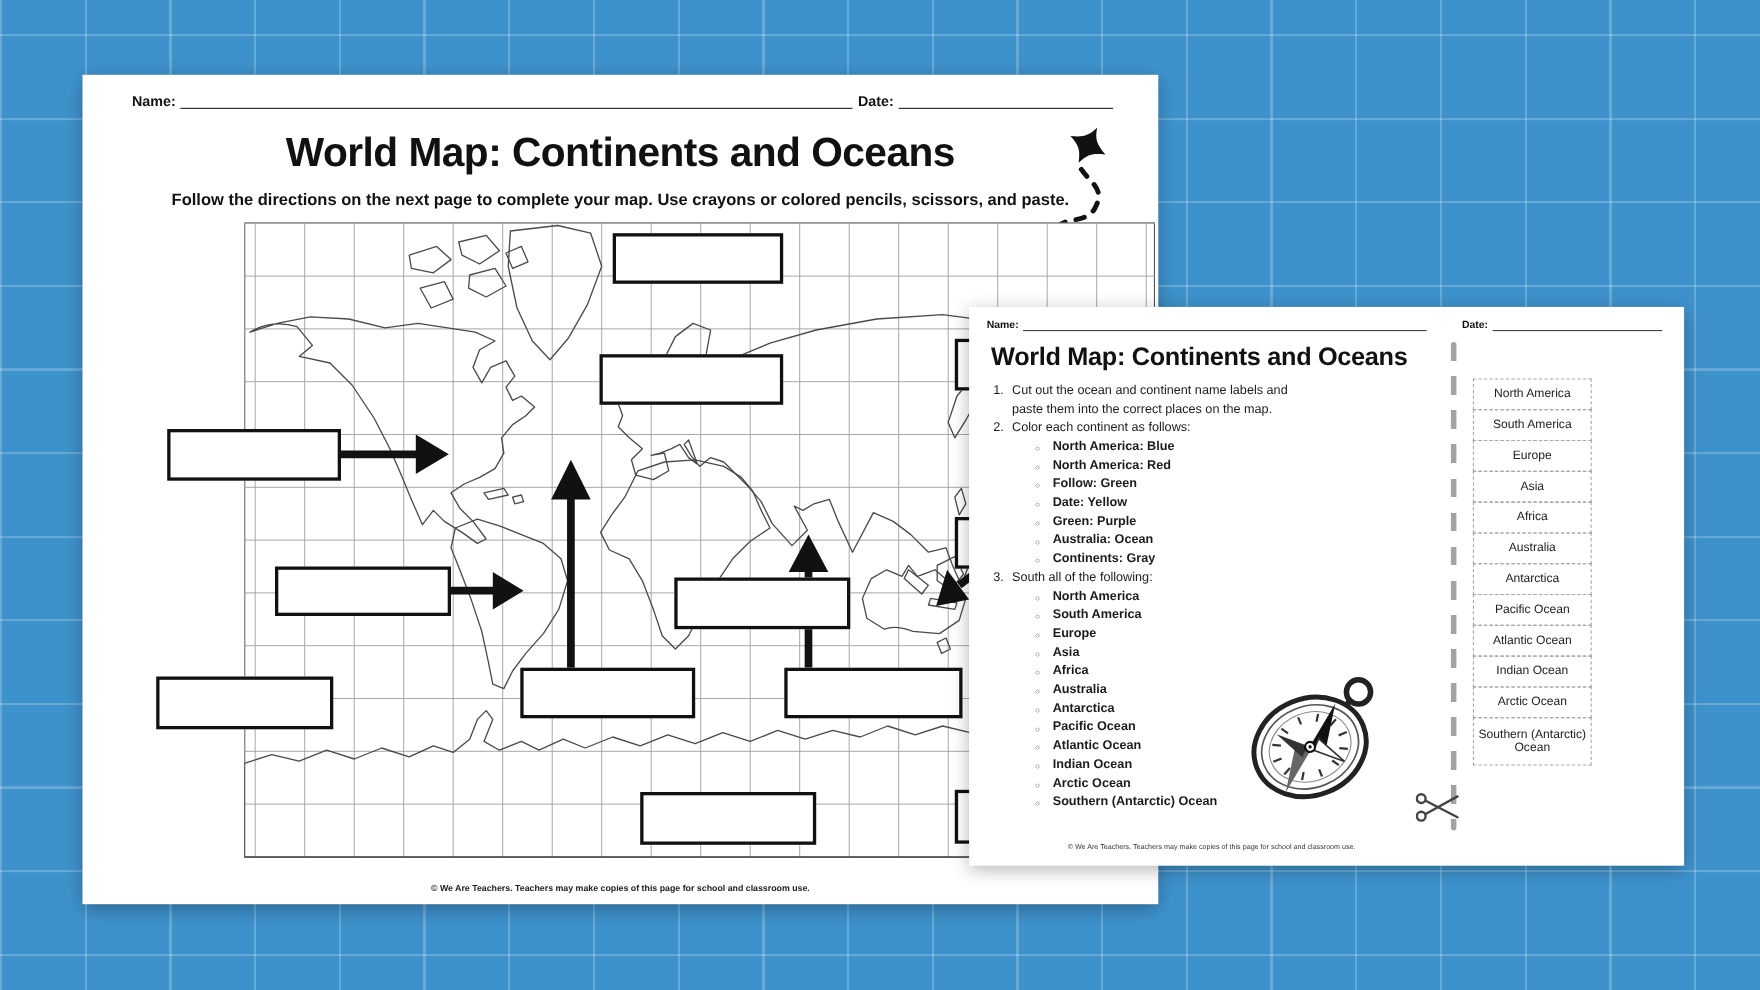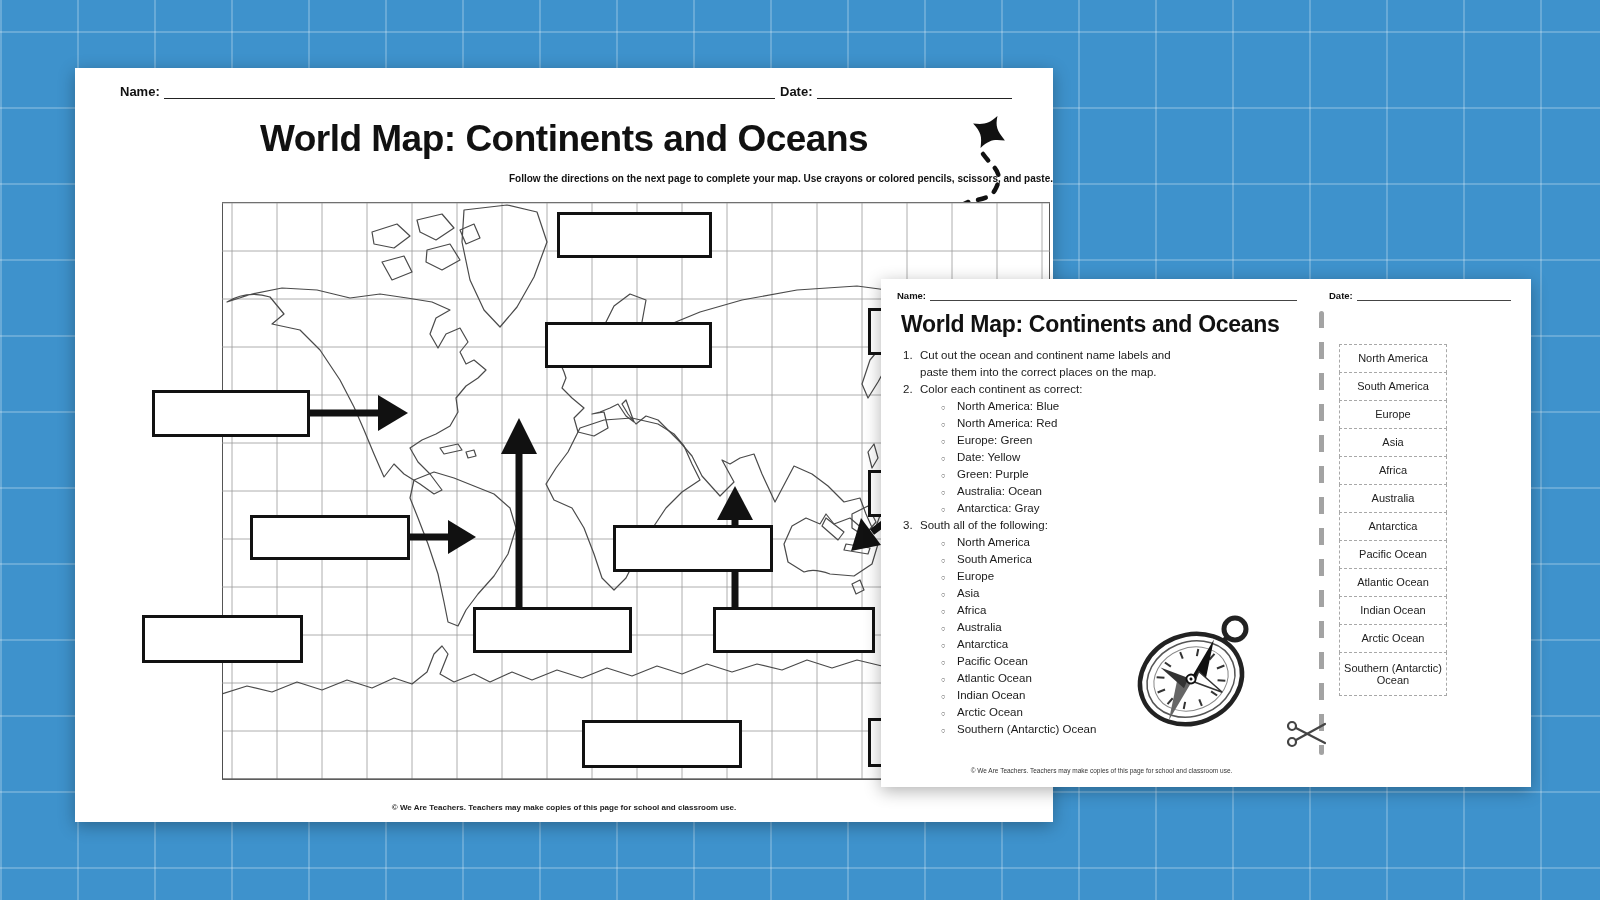--- a/index.html
+++ b/index.html
@@ -16,39 +16,39 @@
   #page2{left:881px;top:279px;width:650px;height:508px;z-index:2;}
 
   
   .field{position:absolute;display:flex;align-items:center;}
   .field .lbl{font-weight:bold;color:#111;white-space:nowrap;}
   .field .line{flex:1;border-bottom:1.6px solid #222;margin-left:4px;height:14px;}
   #p1-name{left:45px;top:16px;width:655px;font-size:13px;}
   #p1-date{left:705px;top:16px;width:232px;font-size:13px;}
   #p1-title{position:absolute;left:0;top:50px;width:100%;text-align:center;
     font-size:37px;font-weight:bold;color:#111;letter-spacing:-.5px;}
-  #p1-sub{position:absolute;left:0;top:105px;width:100%;text-align:right;
-    font-size:10px;font-weight:bold;color:#111;}
+  #p1-sub{position:absolute;left:0;top:105px;width:100%;text-align:center;
+    font-size:15px;font-weight:bold;color:#111;}
   #plane{position:absolute;left:856px;top:42px;}
   #map{position:absolute;left:147px;top:134px;width:828px;height:578px;}
   .lblbox{position:absolute;background:#fff;border:3.5px solid #111;box-sizing:border-box;}
   #p1-footer{position:absolute;left:0;top:735px;width:100%;text-align:center;
     font-size:8px;font-weight:bold;color:#222;}
 
   
   #p2-name{left:16px;top:10px;width:400px;font-size:9.5px;}
   #p2-name .line,#p2-date .line{border-bottom:1px solid #444;height:11px;}
   #p2-date{left:448px;top:10px;width:182px;font-size:9.5px;}
   #p2-title{position:absolute;left:20px;top:32px;font-size:23px;font-weight:bold;color:#111;letter-spacing:-.3px;}
   #steps{position:absolute;left:22px;top:68px;width:310px;font-size:11.5px;color:#1b1b1b;line-height:17px;}
   .step{display:flex;}
   .step .num{width:17px;flex:none;text-align:left;}
   .step .txt{width:280px;}
   ul.subs{list-style:none;margin:0;padding:0 0 0 38px;}
-  ul.subs li{position:relative;padding-left:16px;}
+  ul.subs li{position:relative;padding-left:16px;font-weight:bold;}
   ul.subs li::before{content:"○";position:absolute;left:0;top:1px;font-size:7.5px;color:#333;}
   #compass{position:absolute;left:252px;top:328px;}
   #cutline{position:absolute;left:438px;top:32px;width:5px;height:444px;
     background:repeating-linear-gradient(to bottom,#a3a3a3 0 17px,transparent 17px 31px);border-radius:3px;}
   #scissors{position:absolute;left:406px;top:440px;}
   #labels-col{position:absolute;left:458px;top:66px;width:108px;}
   .cell{box-sizing:border-box;border:1px dashed #a8a8a8;margin-top:-1px;height:29px;
     display:flex;align-items:center;justify-content:center;text-align:center;
     font-size:11px;color:#222;line-height:12.5px;}
   .cell.tall{height:44px;}
@@ -171,30 +171,30 @@
 
     <div id="p2-title">World Map: Continents and Oceans</div>
 
     <div id="steps">
       <div class="step">
         <span class="num">1.</span>
         <span class="txt">Cut out the ocean and continent name labels and paste them into the correct places on the map.</span>
       </div>
       <div class="step">
         <span class="num">2.</span>
-        <span class="txt">Color each continent as correct:</span>
+        <span class="txt">Color each continent as follows:</span>
       </div>
       <ul class="subs">
         <li>North America: Blue</li>
         <li>North America: Red</li>
-        <li>Europe: Green</li>
+        <li>Follow: Green</li>
         <li>Date: Yellow</li>
         <li>Green: Purple</li>
         <li>Australia: Ocean</li>
-        <li>Antarctica: Gray</li>
+        <li>Continents: Gray</li>
       </ul>
       <div class="step">
         <span class="num">3.</span>
         <span class="txt">South all of the following:</span>
       </div>
       <ul class="subs">
         <li>North America</li>
         <li>South America</li>
         <li>Europe</li>
         <li>Asia</li>

